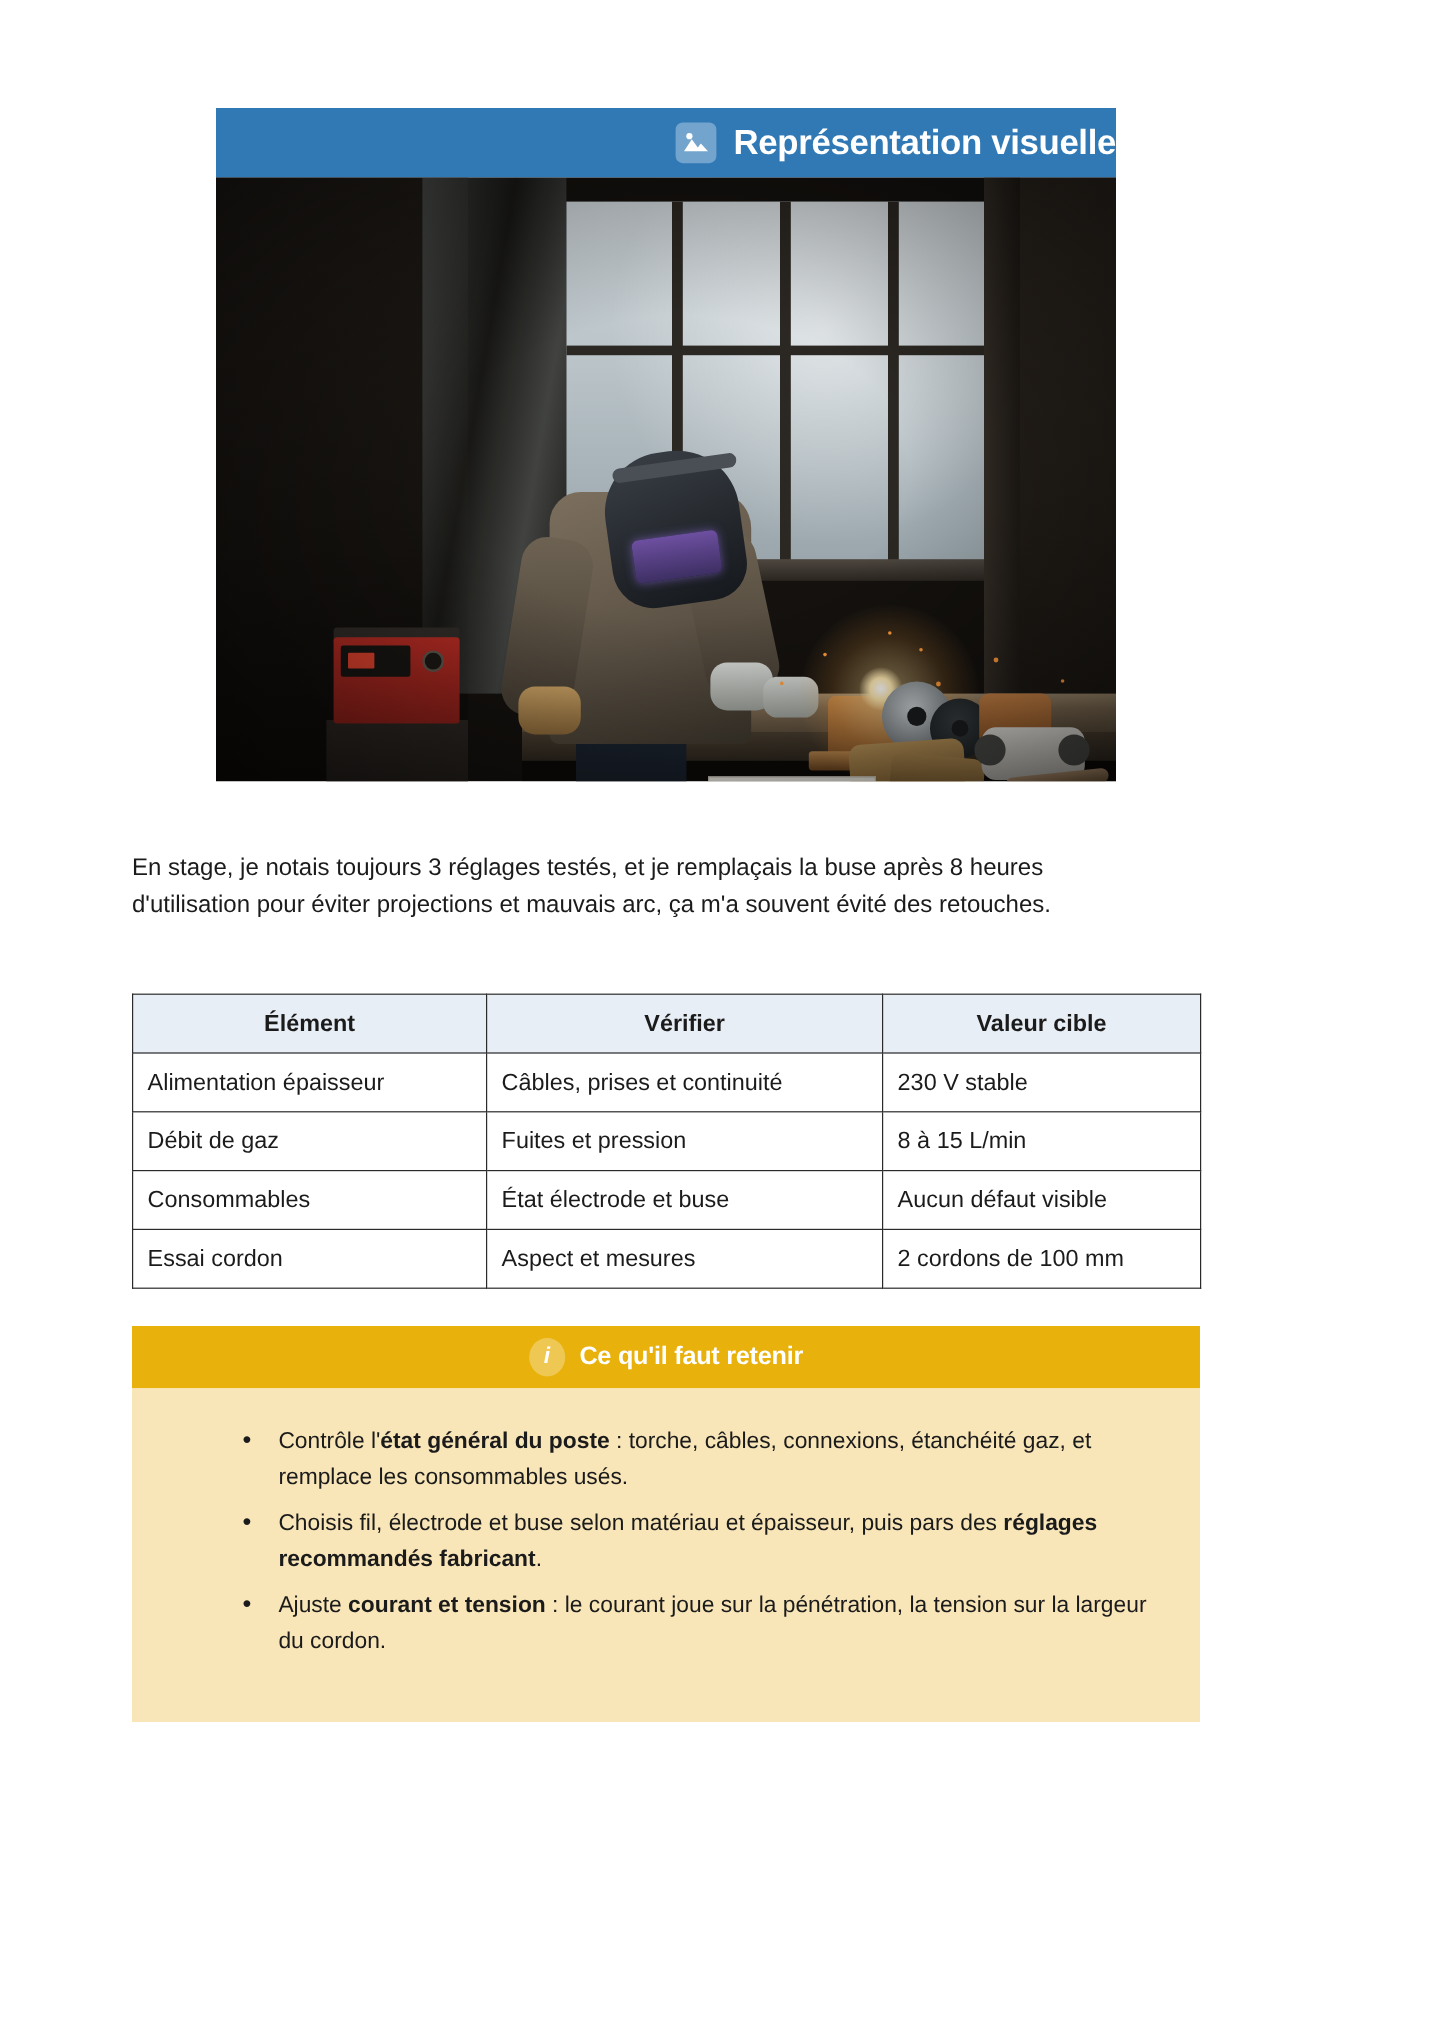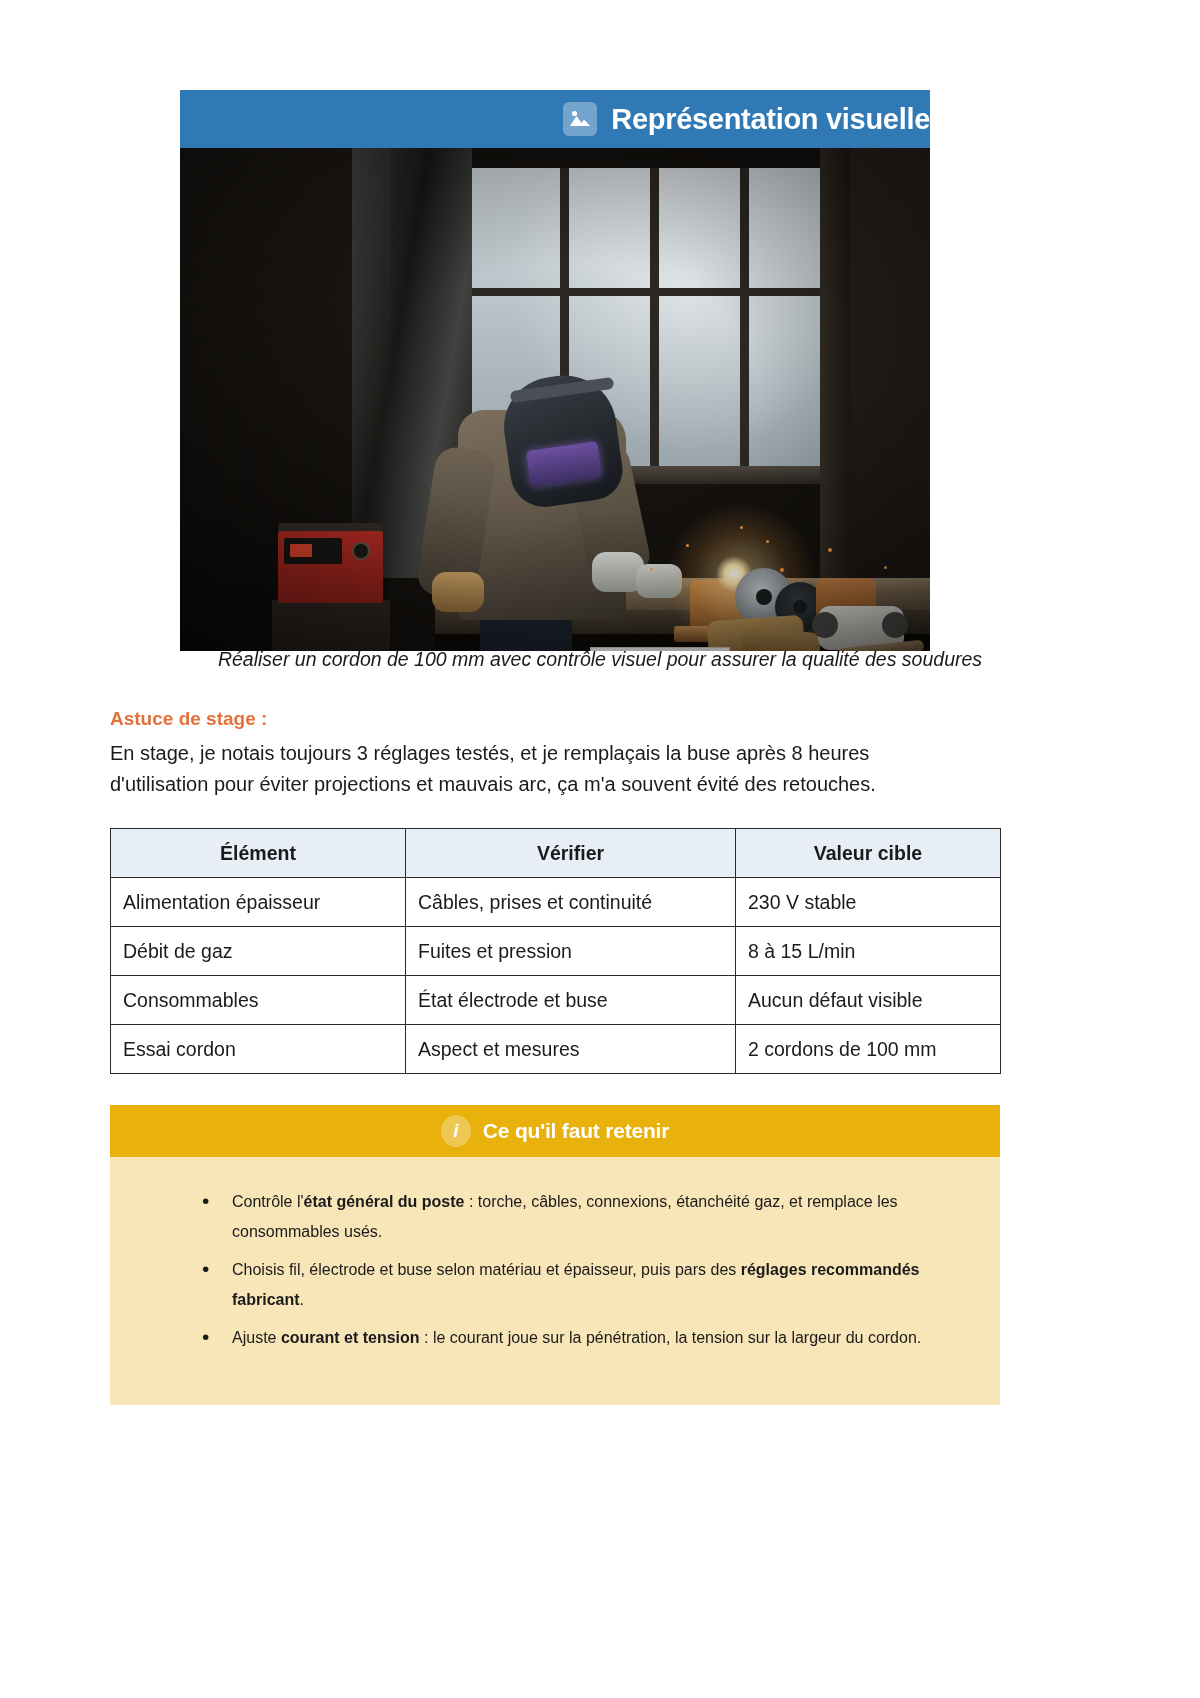--- a/index.html
+++ b/index.html
@@ -230,21 +230,21 @@
     color: #ffffff; font-size: 21px; font-weight: 700; letter-spacing: -0.2px;
   }
   .callout-body {
     background: #f8e5b8;
     padding: 30px 34px 44px 34px;
   }
   .callout-intro { font-size: 20px; line-height: 31px; margin: 0 0 28px 0; color: #1b1b1b; }
   .callout-list { margin: 0; padding: 0 0 0 88px; list-style: none; }
   .callout-list li {
     position: relative;
-    font-size: 16px;
+    font-size: 19px;
     line-height: 30px;
     margin-bottom: 8px;
     color: #1b1b1b;
   }
   .callout-list li::before {
     content: "\2022";
     position: absolute;
     left: -30px;
     top: -1px;
     font-size: 21px;
@@ -336,24 +336,22 @@
 
       <div class="ph sheet">
         
         
       </div>
 
       <div class="ph photo-vignette"></div>
     </div>
   </div>
 
-  <div class="caption">Réaliser un cordon de 100 mm avec contrôle visuel pour assurer la qualité des soudures</div>
 
   <div class="tip-wrap">
-    <p class="tip-title">Astuce de stage :</p>
     <p class="tip-body">En stage, je notais toujours 3 réglages testés, et je remplaçais la buse après 8 heures d'utilisation pour éviter projections et mauvais arc, ça m'a souvent évité des retouches.</p>
   </div>
 
   <table class="data-table">
     <colgroup>
         <col class="c1">
         <col class="c2">
         <col class="c3">
       </colgroup>
     <thead>

